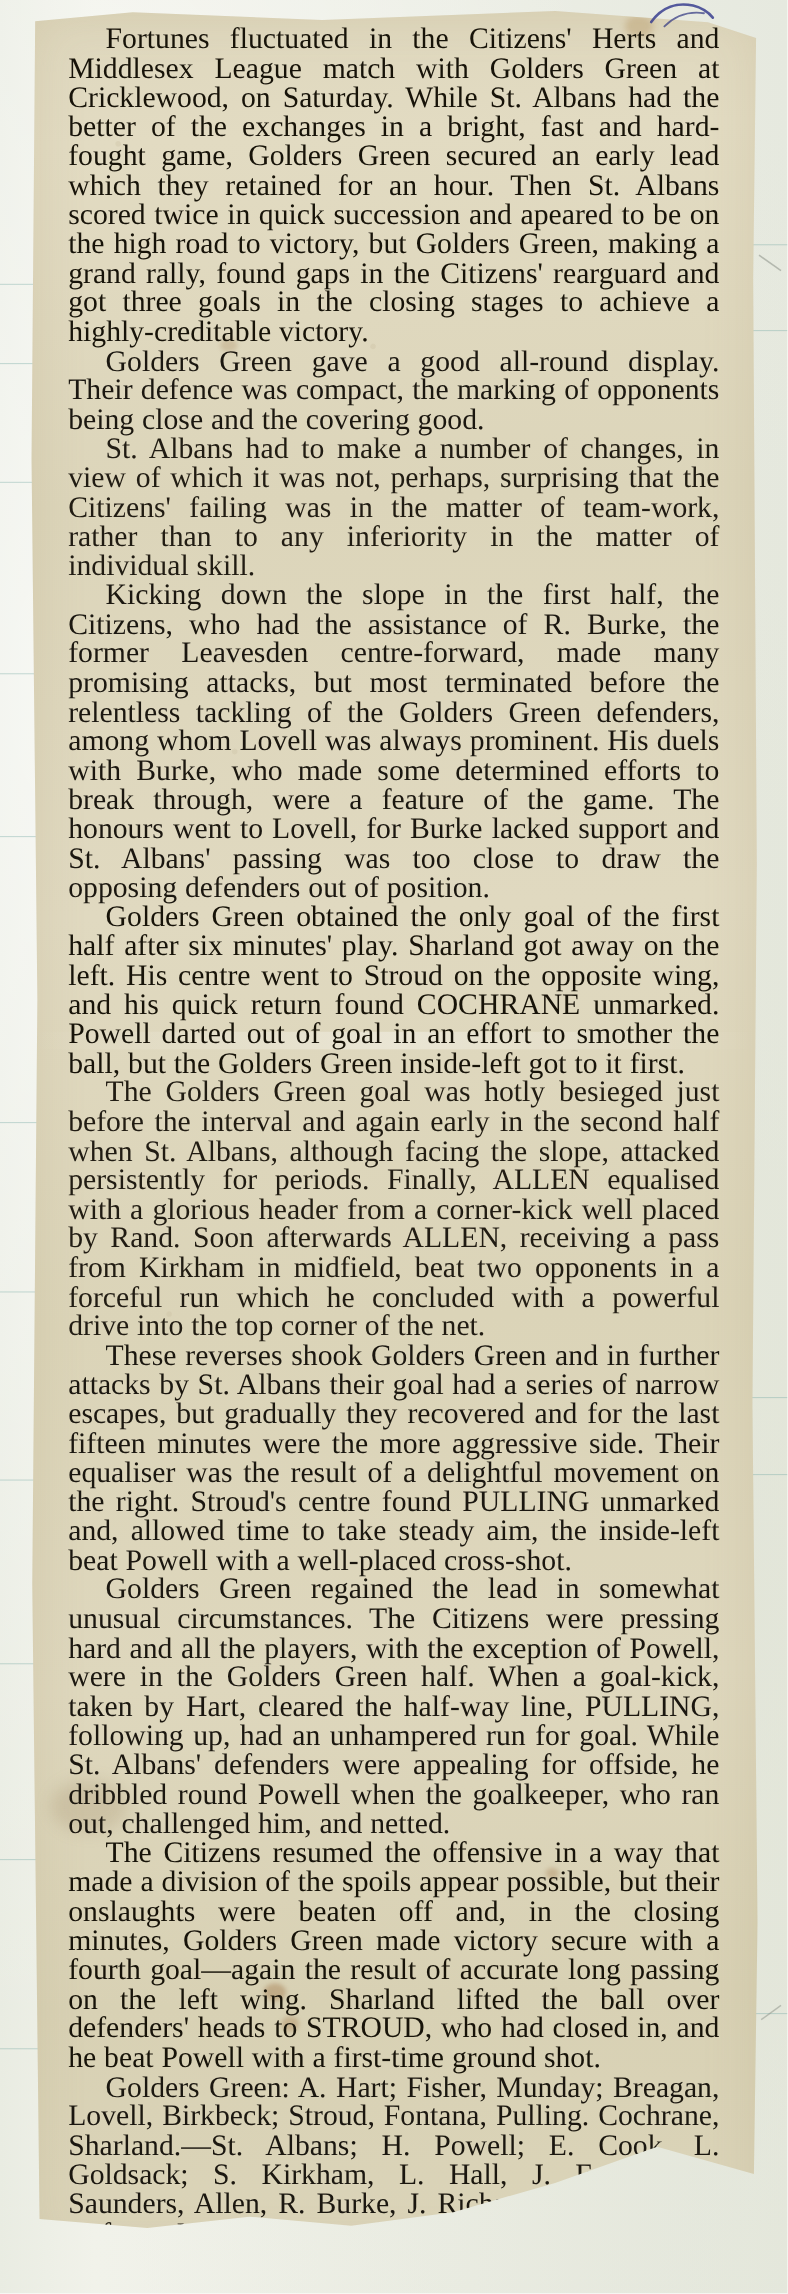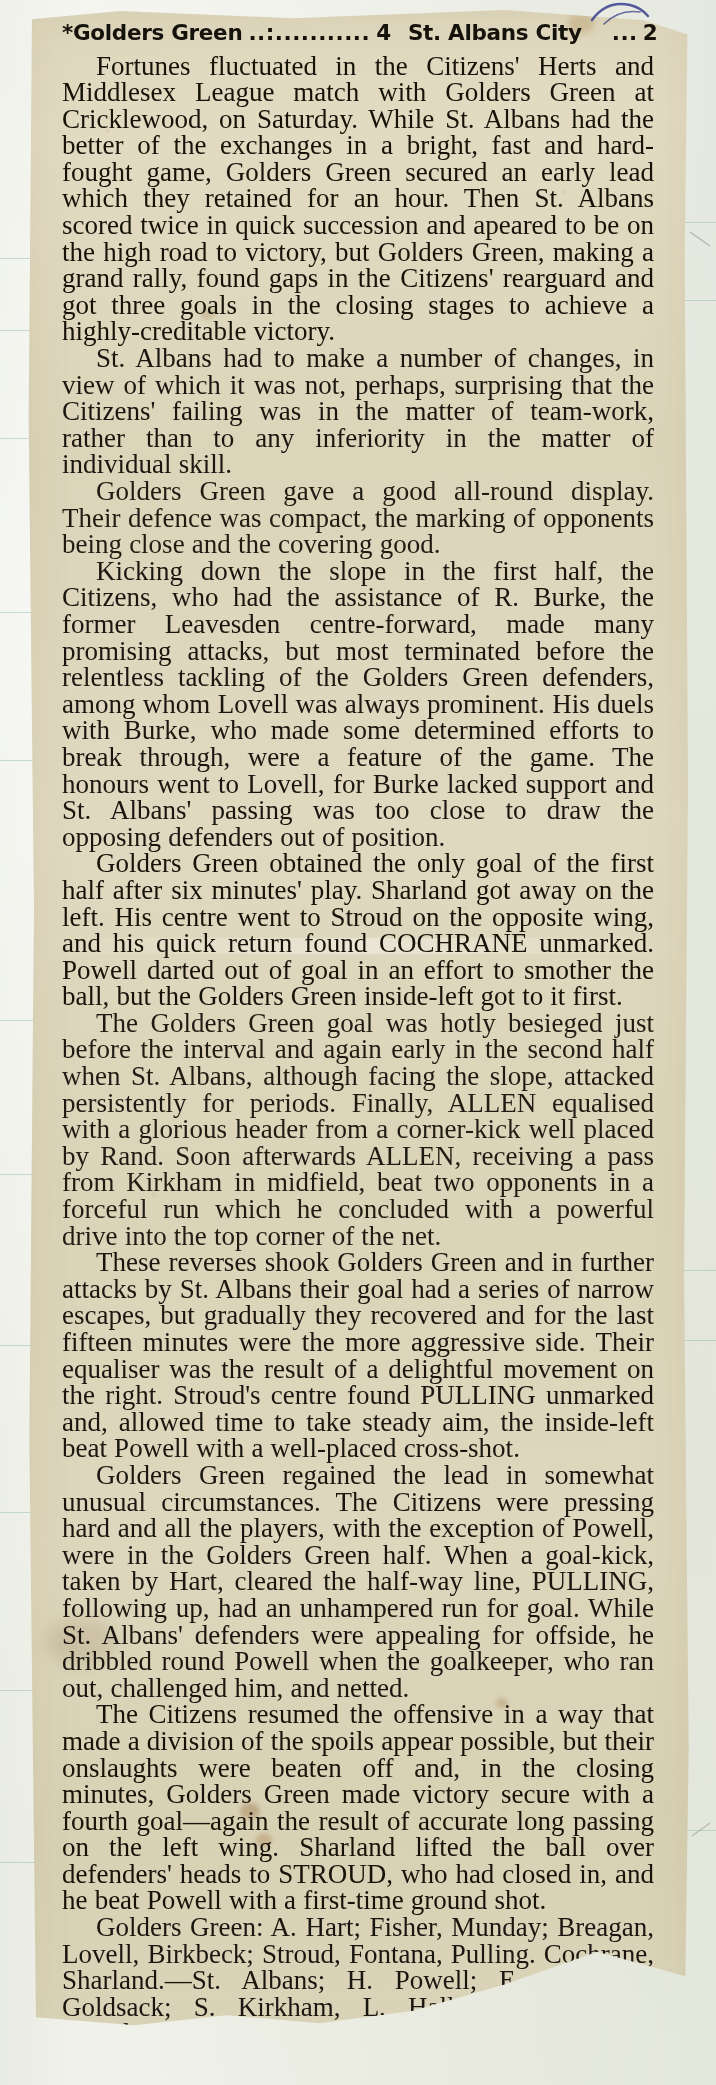--- a/index.html
+++ b/index.html
@@ -171,32 +171,24 @@
     <div class="stain" style="left:540px; top:6px;  width:26px; height:20px; background:rgba(168,128,70,0.30); filter:blur(3px);"></div>
     <div class="stain" style="left:172px; top:300px; width:16px; height:12px; background:rgba(150,110,60,0.22); filter:blur(2px);"></div>
     <div class="stain" style="left:212px; top:1795px; width:20px; height:16px; background:rgba(150,100,52,0.35); filter:blur(2px);"></div>
     <div class="stain" style="left:228px; top:1825px; width:16px; height:14px; background:rgba(155,105,55,0.30); filter:blur(2px);"></div>
     <div class="stain" style="left:468px; top:1690px; width:12px; height:10px; background:rgba(150,100,52,0.28); filter:blur(2px);"></div>
     <div class="stain" style="left:18px;  top:1610px; width:70px; height:48px; background:rgba(140,112,70,0.18); filter:blur(7px);"></div>
     <div class="fold" style="left:0; top:930px; width:662px; height:16px;"></div>
 
     <div class="column">
 
-      <div class="headline">
-        <span class="hl-home">*Golders Green</span>
-        <span class="hl-dots">..:...........</span>
-        <span class="hl-score1">4</span>
-        <span class="hl-away">St. Albans City</span>
-        <span class="hl-dots2">...</span>
-        <span class="hl-score2">2</span>
-      </div>
 
       <p class="body">Fortunes fluctuated in the Citizens' Herts and Middlesex League match with Golders Green at Cricklewood, on Saturday. While St. Albans had the better of the exchanges in a bright, fast and hard-fought game, Golders Green secured an early lead which they retained for an hour. Then St. Albans scored twice in quick succession and apeared to be on the high road to victory, but Golders Green, making a grand rally, found gaps in the Citizens' rearguard and got three goals in the closing stages to achieve a highly-creditable victory.</p>
+      <p class="body">Golders Green gave a good all-round display. Their defence was compact, the marking of opponents being close and the covering good.</p>
       <p class="body">St. Albans had to make a number of changes, in view of which it was not, perhaps, surprising that the Citizens' failing was in the matter of team-work, rather than to any inferiority in the matter of individual skill.</p>
-      <p class="body">Golders Green gave a good all-round display. Their defence was compact, the marking of opponents being close and the covering good.</p>
       <p class="body">Kicking down the slope in the first half, the Citizens, who had the assistance of R. Burke, the former Leavesden centre-forward, made many promising attacks, but most terminated before the relentless tackling of the Golders Green defenders, among whom Lovell was always prominent. His duels with Burke, who made some determined efforts to break through, were a feature of the game. The honours went to Lovell, for Burke lacked support and St. Albans' passing was too close to draw the opposing defenders out of position.</p>
       <p class="body">Golders Green obtained the only goal of the first half after six minutes' play. Sharland got away on the left. His centre went to Stroud on the opposite wing, and his quick return found COCHRANE unmarked. Powell darted out of goal in an effort to smother the ball, but the Golders Green inside-left got to it first.</p>
       <p class="body">The Golders Green goal was hotly besieged just before the interval and again early in the second half when St. Albans, although facing the slope, attacked persistently for periods. Finally, ALLEN equalised with a glorious header from a corner-kick well placed by Rand. Soon afterwards ALLEN, receiving a pass from Kirkham in midfield, beat two opponents in a forceful run which he concluded with a powerful drive into the top corner of the net.</p>
       <p class="body">These reverses shook Golders Green and in further attacks by St. Albans their goal had a series of narrow escapes, but gradually they recovered and for the last fifteen minutes were the more aggressive side. Their equaliser was the result of a delightful movement on the right. Stroud's centre found PULLING unmarked and, allowed time to take steady aim, the inside-left beat Powell with a well-placed cross-shot.</p>
       <p class="body">Golders Green regained the lead in somewhat unusual circumstances. The Citizens were pressing hard and all the players, with the exception of Powell, were in the Golders Green half. When a goal-kick, taken by Hart, cleared the half-way line, PULLING, following up, had an unhampered run for goal. While St. Albans' defenders were appealing for offside, he dribbled round Powell when the goalkeeper, who ran out, challenged him, and netted.</p>
       <p class="body">The Citizens resumed the offensive in a way that made a division of the spoils appear possible, but their onslaughts were beaten off and, in the closing minutes, Golders Green made victory secure with a fourth goal—again the result of accurate long passing on the left wing. Sharland lifted the ball over defenders' heads to STROUD, who had closed in, and he beat Powell with a first-time ground shot.</p>
       <p class="body">Golders Green: A. Hart; Fisher, Munday; Breagan, Lovell, Birkbeck; Stroud, Fontana, Pulling. Cochrane, Sharland.—St. Albans; H. Powell; E. Cook, L. Goldsack; S. Kirkham, L. Hall, J. Fayers; W. Saunders, Allen, R. Burke, J. Richardson, D. Hall.—Referee: Mr. H. E. Brass (Enfield).</p>
     </div>
   </div>
 

